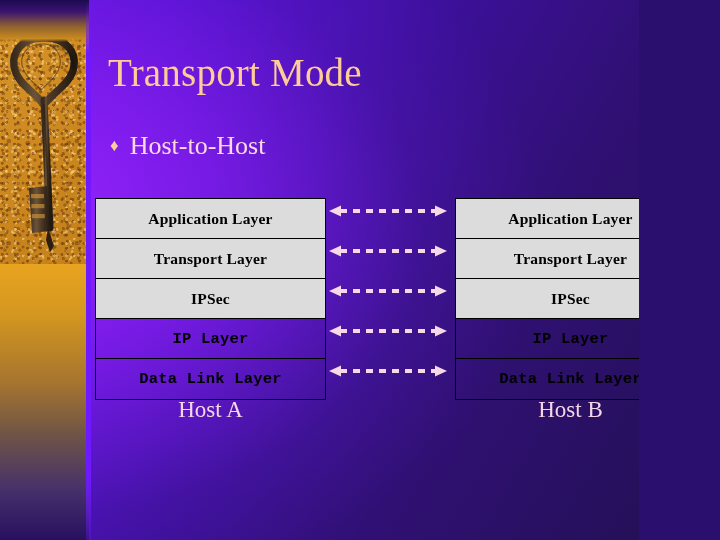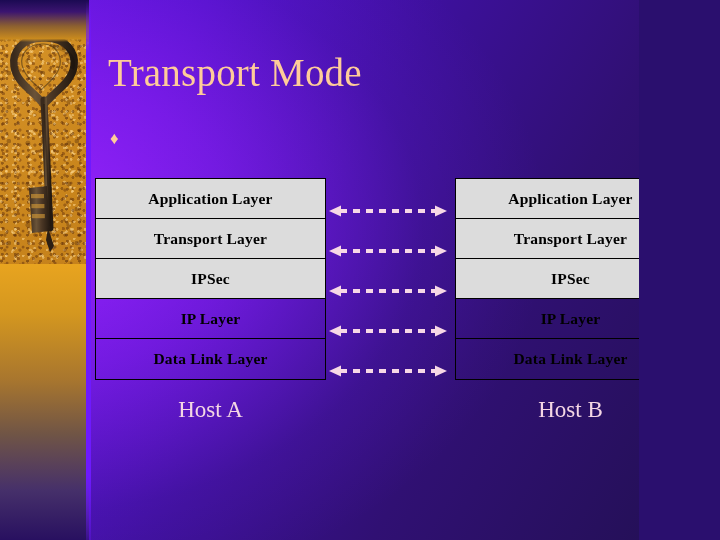--- a/index.html
+++ b/index.html
@@ -122,21 +122,21 @@
     color: #fbd7e2;
     font-size: 26px;
     line-height: 30px;
   }
 
   
   #diagram { position: absolute; left: 0; top: 0; width: 720px; height: 540px; }
 
   .stack {
     position: absolute;
-    top: 178px;
+    top: 198px;
     width: 231px;
     border: 1px solid #000;
     box-sizing: border-box;
   }
   #stack-a { left: 95px; }
   #stack-b { left: 455px; }
 
   .layer {
     height: 40px;
     box-sizing: border-box;
@@ -145,21 +145,21 @@
     align-items: center;
     justify-content: center;
     font-size: 15.5px;
     font-weight: bold;
     color: #000;
     letter-spacing: .2px;
     white-space: nowrap;
   }
   .layer:last-child { border-bottom: none; }
   .layer.filled { background: #dcdcdc; }
-  .layer.transparent { background: transparent; }
+  .layer.transparent { background: transparent; font-family: Liberation Mono, monospace; }
 
   
   .host-label {
     position: absolute;
     top: 396px;
     width: 231px;
     text-align: center;
     font-size: 23px;
     line-height: 28px;
     color: #f4d6e4;
@@ -209,20 +209,21 @@
     </svg>
 
     <div class="top-fade"></div>
   </div>
   <div id="right-edge-glow"></div>
 
   <div id="title">Transport Mode</div>
 
   <div id="bullet-row">
     <span class="diamond">♦</span>
+    <span class="btext">Host-to-Host</span>
   </div>
 
   <div id="diagram">
 
     <div class="stack" id="stack-a">
       <div class="layer filled">Application Layer</div>
       <div class="layer filled">Transport Layer</div>
       <div class="layer filled">IPSec</div>
       <div class="layer transparent">IP Layer</div>
       <div class="layer transparent">Data Link Layer</div>

